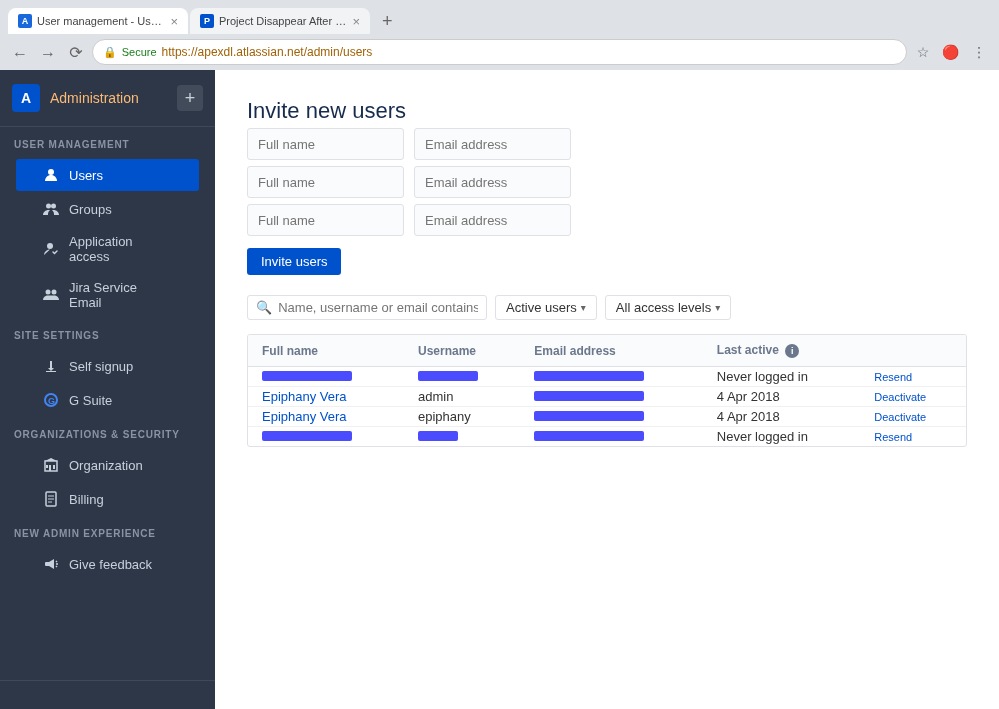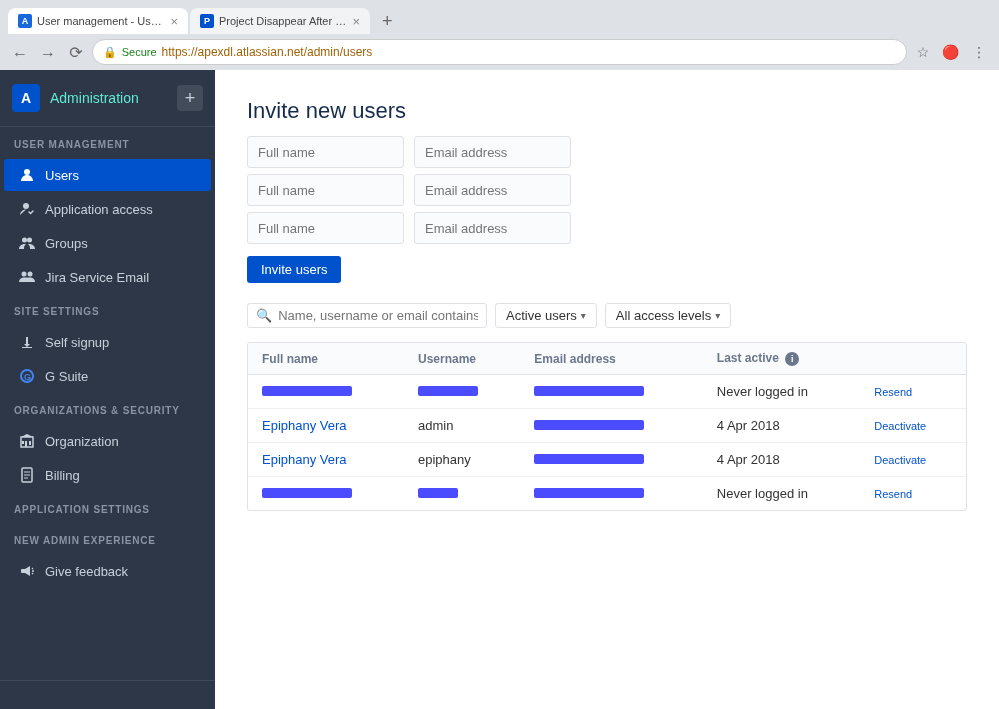--- a/index.html
+++ b/index.html
@@ -23,47 +23,47 @@
     .browser-toolbar-right { display: flex; gap: 4px; }
     .browser-action-btn { width: 24px; height: 24px; border: none; background: none; cursor: pointer; color: #666; font-size: 14px; border-radius: 50%; display: flex; align-items: center; justify-content: center; }
 
     
     .app-container { display: flex; flex: 1; overflow: hidden; }
 
     
     .sidebar { width: 215px; background: #2d3748; color: #c8d0db; display: flex; flex-direction: column; flex-shrink: 0; overflow-y: auto; }
     .sidebar-header { display: flex; align-items: center; padding: 14px 12px; gap: 10px; border-bottom: 1px solid #3d4a5c; }
     .sidebar-logo { width: 28px; height: 28px; background: #0052cc; border-radius: 4px; display: flex; align-items: center; justify-content: center; color: white; font-size: 14px; font-weight: bold; flex-shrink: 0; }
-    .sidebar-app-title { color: #5eead4; font-size: 14px; font-weight: 500; }
+    .sidebar-app-title { color: #fdba74; font-size: 14px; font-weight: 500; }
     .sidebar-create-btn { width: 26px; height: 26px; background: rgba(255,255,255,0.1); border-radius: 4px; display: flex; align-items: center; justify-content: center; color: #c8d0db; font-size: 18px; cursor: pointer; margin-left: auto; }
     .sidebar-section-label { font-size: 10px; font-weight: 700; color: #8993a4; text-transform: uppercase; padding: 12px 14px 8px; letter-spacing: 0.8px; }
-    .sidebar-item { display: flex; align-items: center; padding: 7px 14px; cursor: pointer; gap: 9px; color: #c8d0db; font-size: 13px; border-radius: 3px; margin: 1px 4px; }
+    .sidebar-item { display: flex; align-items: center; padding: 7px 26px; cursor: pointer; gap: 9px; color: #c8d0db; font-size: 13px; border-radius: 3px; margin: 1px 16px; }
     .sidebar-item.active { background: #0052cc; color: #fff; }
     .sidebar-item-icon { width: 18px; height: 18px; display: flex; align-items: center; justify-content: center; flex-shrink: 0; }
     .sidebar-footer { margin-top: auto; padding: 10px 4px; border-top: 1px solid #3d4a5c; }
 
     
     .main-content { flex: 1; overflow-y: auto; padding: 28px 32px; background: #fff; }
-    .page-title { font-size: 22px; font-weight: 500; color: #172b4d; margin-bottom: 12px; }
+    .page-title { font-size: 22px; font-weight: 500; color: #172b4d; margin-bottom: 4px; }
 
     
     .invite-section { margin-bottom: 20px; }
     .invite-fields { display: flex; flex-direction: column; gap: 6px; margin-bottom: 12px; }
     .invite-row { display: flex; gap: 10px; }
     .invite-input { width: 157px; height: 32px; border: 1px solid #dfe1e6; border-radius: 3px; padding: 0 10px; font-size: 13px; color: #333; outline: none; background: #fafbfc; }
     .invite-input.email { width: 157px; }
     .invite-button { background: #0052cc; color: white; border: none; border-radius: 3px; padding: 6px 14px; font-size: 13px; cursor: pointer; font-weight: 500; }
     .search-icon-wrap { color: #8993a4; font-size: 13px; }
     .filter-input { border: none; background: none; outline: none; font-size: 13px; color: #333; flex: 1; }
     .filter-dropdown { display: flex; align-items: center; background: #fff; border: 1px solid #dfe1e6; border-radius: 3px; padding: 4px 10px; font-size: 13px; cursor: pointer; color: #333; gap: 4px; }
     .filter-dropdown .chevron { font-size: 10px; color: #666; }
     .table-wrapper { border: 1px solid #dfe1e6; border-radius: 3px; overflow: hidden; }
     .table { width: 100%; border-collapse: collapse; }
     .table th { background: #fafbfc; padding: 8px 14px; text-align: left; font-size: 12px; font-weight: 600; color: #6b778c; border-bottom: 1px solid #dfe1e6; }
-    .table td { padding: 9px 14px; font-size: 13px; color: #333; border-bottom: 1px solid #f0f0f0; }
+    .table td { padding: 2px 14px; font-size: 13px; color: #333; border-bottom: 1px solid #f0f0f0; }
     .table tr:last-child td { border-bottom: none; }
     .user-link { color: #0052cc; text-decoration: none; cursor: pointer; }
     .action-link { color: #0052cc; text-decoration: none; cursor: pointer; font-size: 11px; }
     .blurred-bar { display: inline-block; height: 10px; border-radius: 2px; background: #0000ff; opacity: 0.7; }
     .info-icon { display: inline-flex; align-items: center; justify-content: center; width: 14px; height: 14px; border-radius: 50%; background: #6b778c; color: white; font-size: 9px; font-weight: bold; cursor: pointer; margin-left: 3px; }
     .filters-row { display: flex; align-items: center; gap: 8px; margin-bottom: 14px; }
     .filter-search-box { display: flex; align-items: center; border: 1px solid #dfe1e6; border-radius: 3px; background: #fff; padding: 4px 8px; flex: 0 0 auto; width: 240px; gap: 6px; }
   </style>
 </head>
 <body>
@@ -118,38 +118,38 @@
             <circle cx="8" cy="5" r="3"></circle>
             <path d="M2 14c0-3.3 2.7-6 6-6s6 2.7 6 6H2z"></path>
           </svg>
       </div>
       <span>Users</span>
     </div>
 
     <div class="sidebar-item">
       <div class="sidebar-item-icon">
         <svg width="16" height="16" viewBox="0 0 16 16" fill="currentColor">
-            <circle cx="7" cy="5" r="3"></circle>
-            <path d="M1 14c0-3 2.5-5.5 6-5.5"></path>
-            <path d="M10 11l1.5 1.5L14 10" stroke="currentColor" stroke-width="1.5" fill="none" stroke-linecap="round"></path>
-          </svg>
-      </div>
-      <span>Application access</span>
-    </div>
-
-    <div class="sidebar-item">
-      <div class="sidebar-item-icon">
-        <svg width="16" height="16" viewBox="0 0 16 16" fill="currentColor">
             <circle cx="5.5" cy="5" r="2.5"></circle>
             <circle cx="10.5" cy="5" r="2.5"></circle>
             <path d="M0 14c0-2.8 2.5-5 5.5-5 .5 0 1 .1 1.5.2C5.8 10 5 11.4 5 13v1H0z"></path>
             <path d="M16 14H11v-1c0-1.6-.8-3-2-3.8.5-.1 1-.2 1.5-.2 3 0 5.5 2.2 5.5 5z"></path>
           </svg>
       </div>
       <span>Groups</span>
+    </div>
+
+    <div class="sidebar-item">
+      <div class="sidebar-item-icon">
+        <svg width="16" height="16" viewBox="0 0 16 16" fill="currentColor">
+            <circle cx="7" cy="5" r="3"></circle>
+            <path d="M1 14c0-3 2.5-5.5 6-5.5"></path>
+            <path d="M10 11l1.5 1.5L14 10" stroke="currentColor" stroke-width="1.5" fill="none" stroke-linecap="round"></path>
+          </svg>
+      </div>
+      <span>Application access</span>
     </div>
 
     <div class="sidebar-item">
       <div class="sidebar-item-icon">
         <svg width="16" height="16" viewBox="0 0 16 16" fill="currentColor">
             <circle cx="5" cy="5" r="2.5"></circle>
             <circle cx="11" cy="5" r="2.5"></circle>
             <path d="M0 13c0-2.5 2.2-4.5 5-4.5h6c2.8 0 5 2 5 4.5H0z"></path>
           </svg>
       </div>
@@ -201,21 +201,20 @@
             <rect x="3" y="1" width="10" height="14" rx="1" fill="none" stroke="currentColor" stroke-width="1.5"></rect>
             <line x1="5" y1="5" x2="11" y2="5" stroke="currentColor" stroke-width="1"></line>
             <line x1="5" y1="8" x2="11" y2="8" stroke="currentColor" stroke-width="1"></line>
             <line x1="5" y1="11" x2="9" y2="11" stroke="currentColor" stroke-width="1"></line>
           </svg>
       </div>
       <span>Billing</span>
     </div>
 
 
-    <div class="sidebar-section-label">APPLICATION SETTINGS</div>
 
 
     <div class="sidebar-section-label">NEW ADMIN EXPERIENCE</div>
 
     <div class="sidebar-item">
       <div class="sidebar-item-icon">
         <svg width="16" height="16" viewBox="0 0 16 16" fill="currentColor">
             <path d="M11 3v10l-5-3H3a1 1 0 01-1-1V7a1 1 0 011-1h3l5-3z"></path>
             <line x1="13" y1="6" x2="14" y2="5" stroke="currentColor" stroke-width="1.5"></line>
             <line x1="13" y1="8" x2="15" y2="8" stroke="currentColor" stroke-width="1.5"></line>

